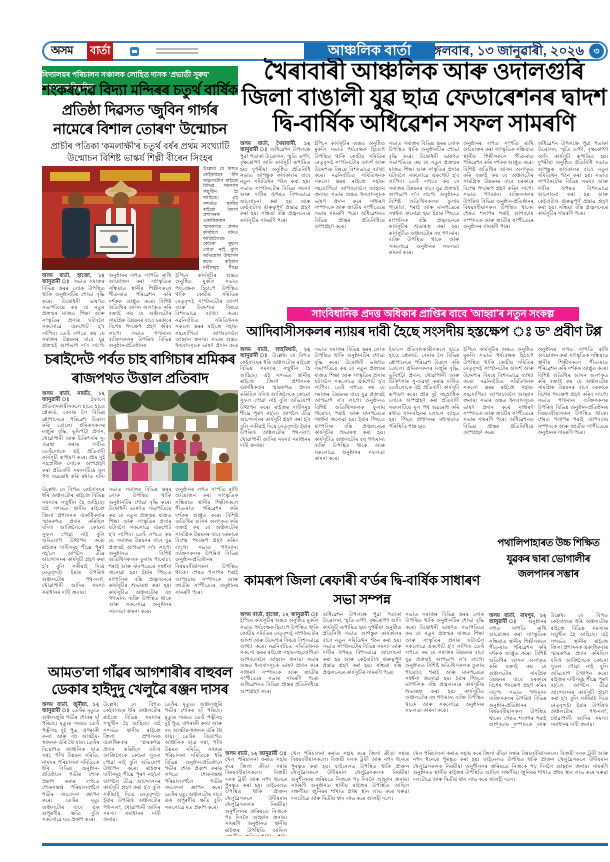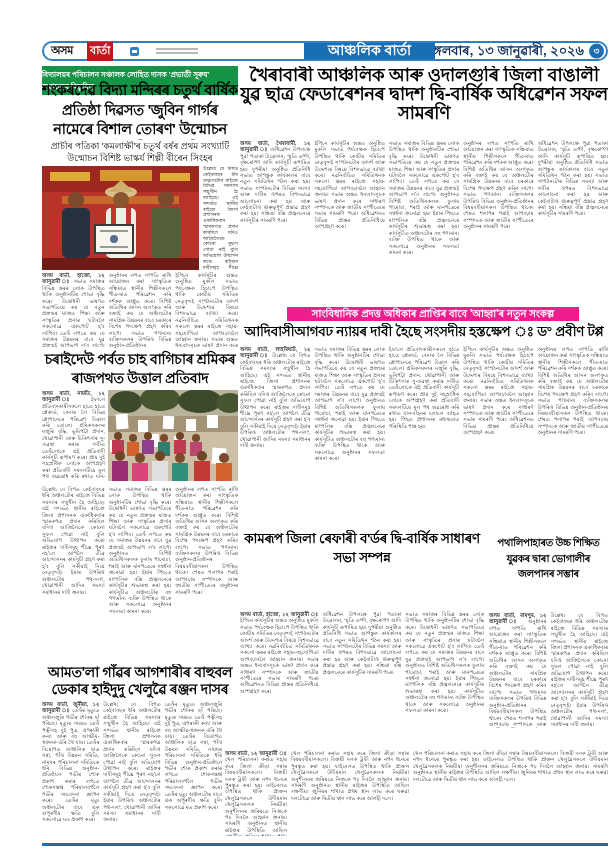--- a/index.html
+++ b/index.html
@@ -163,40 +163,40 @@
     <div class="col">অনুষ্ঠানৰ লগত সংগতি ৰাখি আয়োজন কৰা সাংস্কৃতিক সন্ধিয়াত স্থানীয় শিল্পীসকলে গীত-মাত পৰিৱেশন কৰি দৰ্শকক আপ্লুত কৰে। বিশিষ্ট অতিথিৰ আসন অলংকৃত কৰি বক্তাই কয় যে অঞ্চলটোৰ সামগ্ৰিক উন্নয়নৰ বাবে চৰকাৰে বিশেষ পদক্ষেপ গ্ৰহণ কৰিব লাগে। সভাত গণ্যমান্য ব্যক্তিসকলৰ উপৰিও বিভিন্ন অনুষ্ঠান-প্ৰতিষ্ঠানৰ বিষয়ববীয়াসকল উপস্থিত থাকে। শেষত শলাগৰ শৰাই আগবঢ়ায় সম্পাদকে আৰু জাতীয় সংগীতেৰে অনুষ্ঠানৰ সামৰণি পৰে।</div>
   </div>
 
   <div class="hl" style="left:42px;top:664px;width:196px;height:34px;font-size:14px;line-height:17px;letter-spacing:-0.3px;">আমত'লা গাঁৱৰ আগশাৰীৰ বাহুবল ডেকাৰ হাইদুদু খেলুৱৈ ৰঞ্জন দাসৰ মৃত্যু</div>
   <div class="cols" style="left:42px;top:701px;width:180px;height:136px;">
     <div class="col"><b class="dl">অসম বাৰ্তা, জুৰীয়া, ১২ জানুৱাৰী ঃ </b><span>তেওঁৰ মৃত্যুত অঞ্চলজুৰি গভীৰ শোকৰ ছাঁ পৰিছে। মৃত্যুৰ সময়ত তেওঁ পত্নীসহ দুই পুত্ৰ, এগৰাকী কন্যা আৰু বহু আত্মীয়-স্বজনক এৰি থৈ যায়। তেওঁৰ বিয়োগত আঞ্চলিক ছাত্ৰ সন্থা, গাঁও উন্নয়ন সমিতি, নামঘৰ পৰিচালনা সমিতিকে ধৰি বিভিন্ন অনুষ্ঠান-প্ৰতিষ্ঠানে গভীৰ শোক প্ৰকাশ কৰাৰ লগতে শোকসন্তপ্ত পৰিয়ালবৰ্গলৈ গভীৰ সমবেদনা জ্ঞাপন কৰে। তেওঁৰ মৃত্যু অঞ্চলটোৰ বাবে এক অপূৰণীয় ক্ষতি বুলি সকলোৱে মত প্ৰকাশ কৰে।</span></div>
     <div class="col">উল্লেখ্য যে বিগত কেইবাবছৰ ধৰি অঞ্চলটোৰ ৰাইজে বিভিন্ন সমস্যাৰ সন্মুখীন হৈ আহিছে। এই সন্দৰ্ভত স্থানীয় ৰাইজে জিলা প্ৰশাসনক একাধিকবাৰ স্মাৰকপত্ৰ প্ৰদান কৰিছিল যদিও আজিলৈকে কোনো সুফল পোৱা নাই বুলি অভিযোগ উত্থাপন কৰে। ৰাইজৰ দাবীসমূহ শীঘ্ৰে পূৰণ নহ'লে আগলৈ তীব্ৰ আন্দোলনৰ কাৰ্যসূচী গ্ৰহণ কৰা হ'ব বুলি সকীয়াই দিয়ে নেতৃবৃন্দই। ইয়াৰ উপৰিও অঞ্চলটোৰ পথ-দলং, খোৱাপানী আদিৰ সমস্যা সমাধানৰ দাবী জনায়।</div>
     <div class="col">তেওঁৰ মৃত্যুত অঞ্চলজুৰি গভীৰ শোকৰ ছাঁ পৰিছে। মৃত্যুৰ সময়ত তেওঁ পত্নীসহ দুই পুত্ৰ, এগৰাকী কন্যা আৰু বহু আত্মীয়-স্বজনক এৰি থৈ যায়। তেওঁৰ বিয়োগত আঞ্চলিক ছাত্ৰ সন্থা, গাঁও উন্নয়ন সমিতি, নামঘৰ পৰিচালনা সমিতিকে ধৰি বিভিন্ন অনুষ্ঠান-প্ৰতিষ্ঠানে গভীৰ শোক প্ৰকাশ কৰাৰ লগতে শোকসন্তপ্ত পৰিয়ালবৰ্গলৈ গভীৰ সমবেদনা জ্ঞাপন কৰে। তেওঁৰ মৃত্যু অঞ্চলটোৰ বাবে এক অপূৰণীয় ক্ষতি বুলি সকলোৱে মত প্ৰকাশ কৰে।</div>
   </div>
 
-  <div class="hl" style="left:240px;top:58px;width:368px;height:76px;font-size:18px;line-height:19px;letter-spacing:-0.3px;margin-top:8px;">খৈৰাবাৰী আঞ্চলিক আৰু ওদালগুৰি জিলা বাঙালী যুৱ ছাত্ৰ ফেডাৰেশনৰ দ্বাদশ দ্বি-বাৰ্ষিক অধিৱেশন সফল সামৰণি</div>
+  <div class="hl" style="left:240px;top:58px;width:368px;height:76px;font-size:23px;line-height:26px;letter-spacing:-0.3px;">খৈৰাবাৰী আঞ্চলিক আৰু ওদালগুৰি জিলা বাঙালী যুৱ ছাত্ৰ ফেডাৰেশনৰ দ্বাদশ দ্বি-বাৰ্ষিক অধিৱেশন সফল সামৰণি</div>
   <div class="cols" style="left:240px;top:140px;width:368px;height:164px;">
     <div class="col"><b class="dl">অসম বাৰ্তা, খৈৰাবাৰী, ১২ জানুৱাৰী ঃ </b><span>অধিৱেশন উপলক্ষে পুৱা পতাকা উত্তোলন, স্মৃতি তৰ্পণ, বৃক্ষৰোপণ আদি কাৰ্যসূচী ৰূপায়িত হয়। দুপৰীয়া অনুষ্ঠিত প্ৰতিনিধি সভাত আগন্তুক কাৰ্যকালৰ বাবে নতুন সমিতিখন গঠন কৰা হয়। সভাত সংগঠনটোৰ বিভিন্ন সমস্যা আৰু দাবীৰ ওপৰত বিশদভাৱে আলোচনা কৰা হয় আৰু কেইবাটাও গুৰুত্বপূৰ্ণ প্ৰস্তাৱ গ্ৰহণ কৰা হয়। সন্ধিয়া বন্তি প্ৰজ্বলনেৰে কাৰ্যসূচীৰ সামৰণি পৰে।</span></div>
     <div class="col">ইপিনে কাৰ্যসূচীৰ অন্তত অনুষ্ঠিত মুকলি সভাত পৰ্যবেক্ষক হিচাপে উপস্থিত থাকি কেন্দ্ৰীয় সমিতিৰ নেতৃবৃন্দই সংগঠনটোৰ আদৰ্শ আৰু উদ্দেশ্যৰ বিষয়ে বিশদভাৱে ব্যাখ্যা কৰে। নৱনিৰ্বাচিত সমিতিখনক সকলো স্তৰৰ ৰাইজে সহায়-সহযোগিতা আগবঢ়াবলৈ আহ্বান জনায়। সভাৰ অন্তত ধন্যবাদসূচক ভাষণ প্ৰদান কৰে সাধাৰণ সম্পাদকে আৰু জাতীয় সংগীতেৰে সভাৰ সামৰণি পৰে। অধিৱেশনত বিভিন্ন প্ৰান্তৰ প্ৰতিনিধিয়ে অংশগ্ৰহণ কৰে।</div>
     <div class="col">সভাত সমাজৰ বিভিন্ন স্তৰৰ লোক উপস্থিত থাকি অনুষ্ঠানটিৰ শোভা বৃদ্ধি কৰে। উদ্বোধনী ভাষণত সভাপতিয়ে কয় যে নতুন প্ৰজন্মৰ মাজত শিক্ষা আৰু সংস্কৃতিৰ প্ৰসাৰ ঘটাবলৈ সকলোৱে একগোট হ'ব লাগিব। তেওঁ লগতে কয় যে সমাজৰ উন্নয়নৰ বাবে যুৱ প্ৰজন্মই আগভাগ ল'ব লাগে। অনুষ্ঠানত বিশিষ্ট অতিথিসকলক ফুলাম গামোচা, শৰাই আৰু মানপত্ৰেৰে সম্বৰ্ধনা জনোৱা হয়। ইয়াৰ পিছতে মাংগলিক বন্তি প্ৰজ্বলনেৰে কাৰ্যসূচীৰ শুভাৰম্ভ কৰা হয়। কাৰ্যসূচীত অঞ্চলটোৰ বহু গণ্যমান্য ব্যক্তি উপস্থিত থাকে আৰু সকলোৱে অনুষ্ঠানৰ সফলতা কামনা কৰে।</div>
     <div class="col">অনুষ্ঠানৰ লগত সংগতি ৰাখি আয়োজন কৰা সাংস্কৃতিক সন্ধিয়াত স্থানীয় শিল্পীসকলে গীত-মাত পৰিৱেশন কৰি দৰ্শকক আপ্লুত কৰে। বিশিষ্ট অতিথিৰ আসন অলংকৃত কৰি বক্তাই কয় যে অঞ্চলটোৰ সামগ্ৰিক উন্নয়নৰ বাবে চৰকাৰে বিশেষ পদক্ষেপ গ্ৰহণ কৰিব লাগে। সভাত গণ্যমান্য ব্যক্তিসকলৰ উপৰিও বিভিন্ন অনুষ্ঠান-প্ৰতিষ্ঠানৰ বিষয়ববীয়াসকল উপস্থিত থাকে। শেষত শলাগৰ শৰাই আগবঢ়ায় সম্পাদকে আৰু জাতীয় সংগীতেৰে অনুষ্ঠানৰ সামৰণি পৰে।</div>
     <div class="col">অধিৱেশন উপলক্ষে পুৱা পতাকা উত্তোলন, স্মৃতি তৰ্পণ, বৃক্ষৰোপণ আদি কাৰ্যসূচী ৰূপায়িত হয়। দুপৰীয়া অনুষ্ঠিত প্ৰতিনিধি সভাত আগন্তুক কাৰ্যকালৰ বাবে নতুন সমিতিখন গঠন কৰা হয়। সভাত সংগঠনটোৰ বিভিন্ন সমস্যা আৰু দাবীৰ ওপৰত বিশদভাৱে আলোচনা কৰা হয় আৰু কেইবাটাও গুৰুত্বপূৰ্ণ প্ৰস্তাৱ গ্ৰহণ কৰা হয়। সন্ধিয়া বন্তি প্ৰজ্বলনেৰে কাৰ্যসূচীৰ সামৰণি পৰে।</div>
   </div>
 
   <div class="pink-banner">সাংবিধানিক প্ৰদত্ত অধিকাৰ প্ৰাপ্তিৰ বাবে 'আহ্বা'ৰ নতুন সংকল্প</div>
-  <div class="hl" style="left:240px;top:323px;width:368px;height:18px;font-size:13.5px;line-height:18px;letter-spacing:-0.3px;">আদিবাসীআগবঢ ন্যায়ৰ দাবী হৈছে সংসদীয় হস্তক্ষেপ ঃ ড° প্ৰবীণ টপ্প</div>
+  <div class="hl" style="left:240px;top:323px;width:368px;height:18px;font-size:13.5px;line-height:18px;letter-spacing:-0.3px;">আদিবাসীসকলৰ ন্যায়ৰ দাবী হৈছে সংসদীয় হস্তক্ষেপ ঃ ড° প্ৰবীণ টপ্প</div>
   <div class="cols" style="left:240px;top:346px;width:368px;height:206px;">
     <div class="col"><b class="dl">অসম বাৰ্তা, লাহৰিঘাট, ১২ জানুৱাৰী ঃ </b><span>উল্লেখ্য যে বিগত কেইবাবছৰ ধৰি অঞ্চলটোৰ ৰাইজে বিভিন্ন সমস্যাৰ সন্মুখীন হৈ আহিছে। এই সন্দৰ্ভত স্থানীয় ৰাইজে জিলা প্ৰশাসনক একাধিকবাৰ স্মাৰকপত্ৰ প্ৰদান কৰিছিল যদিও আজিলৈকে কোনো সুফল পোৱা নাই বুলি অভিযোগ উত্থাপন কৰে। ৰাইজৰ দাবীসমূহ শীঘ্ৰে পূৰণ নহ'লে আগলৈ তীব্ৰ আন্দোলনৰ কাৰ্যসূচী গ্ৰহণ কৰা হ'ব বুলি সকীয়াই দিয়ে নেতৃবৃন্দই। ইয়াৰ উপৰিও অঞ্চলটোৰ পথ-দলং, খোৱাপানী আদিৰ সমস্যা সমাধানৰ দাবী জনায়।</span></div>
     <div class="col">সভাত সমাজৰ বিভিন্ন স্তৰৰ লোক উপস্থিত থাকি অনুষ্ঠানটিৰ শোভা বৃদ্ধি কৰে। উদ্বোধনী ভাষণত সভাপতিয়ে কয় যে নতুন প্ৰজন্মৰ মাজত শিক্ষা আৰু সংস্কৃতিৰ প্ৰসাৰ ঘটাবলৈ সকলোৱে একগোট হ'ব লাগিব। তেওঁ লগতে কয় যে সমাজৰ উন্নয়নৰ বাবে যুৱ প্ৰজন্মই আগভাগ ল'ব লাগে। অনুষ্ঠানত বিশিষ্ট অতিথিসকলক ফুলাম গামোচা, শৰাই আৰু মানপত্ৰেৰে সম্বৰ্ধনা জনোৱা হয়। ইয়াৰ পিছতে মাংগলিক বন্তি প্ৰজ্বলনেৰে কাৰ্যসূচীৰ শুভাৰম্ভ কৰা হয়। কাৰ্যসূচীত অঞ্চলটোৰ বহু গণ্যমান্য ব্যক্তি উপস্থিত থাকে আৰু সকলোৱে অনুষ্ঠানৰ সফলতা কামনা কৰে।</div>
     <div class="col">ইফালে প্ৰতিবাদকাৰীসকলে হাতে হাতে প্লেকাৰ্ড, বেনাৰ লৈ বিভিন্ন শ্লোগানেৰে পৰিৱেশ উত্তাল কৰি তোলে। শ্ৰমিকসকলৰ মজুৰি বৃদ্ধি, ভূমিপট্টা প্ৰদান, খোৱাপানী আৰু চিকিৎসাৰ সু-ব্যৱস্থা কৰাৰ দাবীত তেওঁলোকে এই প্ৰতিবাদী কাৰ্যসূচী ৰূপায়ণ কৰে। প্ৰায় দুই সহস্ৰাধিক লোকে অংশগ্ৰহণ কৰা প্ৰতিবাদী সমদলটিয়ে মূল পথ অৱৰোধ কৰি ৰখাত যান-বাহনৰ চলাচল ব্যাহত হয়। পিছত প্ৰশাসনৰ মধ্যস্থতাত পৰিস্থিতি শান্ত হয়।</div>
     <div class="col">ইপিনে কাৰ্যসূচীৰ অন্তত অনুষ্ঠিত মুকলি সভাত পৰ্যবেক্ষক হিচাপে উপস্থিত থাকি কেন্দ্ৰীয় সমিতিৰ নেতৃবৃন্দই সংগঠনটোৰ আদৰ্শ আৰু উদ্দেশ্যৰ বিষয়ে বিশদভাৱে ব্যাখ্যা কৰে। নৱনিৰ্বাচিত সমিতিখনক সকলো স্তৰৰ ৰাইজে সহায়-সহযোগিতা আগবঢ়াবলৈ আহ্বান জনায়। সভাৰ অন্তত ধন্যবাদসূচক ভাষণ প্ৰদান কৰে সাধাৰণ সম্পাদকে আৰু জাতীয় সংগীতেৰে সভাৰ সামৰণি পৰে। অধিৱেশনত বিভিন্ন প্ৰান্তৰ প্ৰতিনিধিয়ে অংশগ্ৰহণ কৰে।</div>
     <div class="col">অনুষ্ঠানৰ লগত সংগতি ৰাখি আয়োজন কৰা সাংস্কৃতিক সন্ধিয়াত স্থানীয় শিল্পীসকলে গীত-মাত পৰিৱেশন কৰি দৰ্শকক আপ্লুত কৰে। বিশিষ্ট অতিথিৰ আসন অলংকৃত কৰি বক্তাই কয় যে অঞ্চলটোৰ সামগ্ৰিক উন্নয়নৰ বাবে চৰকাৰে বিশেষ পদক্ষেপ গ্ৰহণ কৰিব লাগে। সভাত গণ্যমান্য ব্যক্তিসকলৰ উপৰিও বিভিন্ন অনুষ্ঠান-প্ৰতিষ্ঠানৰ বিষয়ববীয়াসকল উপস্থিত থাকে। শেষত শলাগৰ শৰাই আগবঢ়ায় সম্পাদকে আৰু জাতীয় সংগীতেৰে অনুষ্ঠানৰ সামৰণি পৰে।</div>
   </div>
 
-  <div class="hl" style="left:240px;top:530px;width:244px;height:37px;font-size:13.5px;line-height:18.5px;letter-spacing:-0.3px;">কামৰূপ জিলা ৰেফাৰী ব'ৰ্ডৰ দ্বি-বাৰ্ষিক সাধাৰণ সভা সম্পন্ন</div>
+  <div class="hl" style="left:240px;top:572px;width:244px;height:37px;font-size:13.5px;line-height:18.5px;letter-spacing:-0.3px;">কামৰূপ জিলা ৰেফাৰী ব'ৰ্ডৰ দ্বি-বাৰ্ষিক সাধাৰণ সভা সম্পন্ন</div>
   <div class="cols" style="left:240px;top:611px;width:244px;height:117px;">
     <div class="col"><b class="dl">অসম বাৰ্তা, হাজো, ১২ জানুৱাৰী ঃ </b><span>ইপিনে কাৰ্যসূচীৰ অন্তত অনুষ্ঠিত মুকলি সভাত পৰ্যবেক্ষক হিচাপে উপস্থিত থাকি কেন্দ্ৰীয় সমিতিৰ নেতৃবৃন্দই সংগঠনটোৰ আদৰ্শ আৰু উদ্দেশ্যৰ বিষয়ে বিশদভাৱে ব্যাখ্যা কৰে। নৱনিৰ্বাচিত সমিতিখনক সকলো স্তৰৰ ৰাইজে সহায়-সহযোগিতা আগবঢ়াবলৈ আহ্বান জনায়। সভাৰ অন্তত ধন্যবাদসূচক ভাষণ প্ৰদান কৰে সাধাৰণ সম্পাদকে আৰু জাতীয় সংগীতেৰে সভাৰ সামৰণি পৰে। অধিৱেশনত বিভিন্ন প্ৰান্তৰ প্ৰতিনিধিয়ে অংশগ্ৰহণ কৰে।</span></div>
     <div class="col">অধিৱেশন উপলক্ষে পুৱা পতাকা উত্তোলন, স্মৃতি তৰ্পণ, বৃক্ষৰোপণ আদি কাৰ্যসূচী ৰূপায়িত হয়। দুপৰীয়া অনুষ্ঠিত প্ৰতিনিধি সভাত আগন্তুক কাৰ্যকালৰ বাবে নতুন সমিতিখন গঠন কৰা হয়। সভাত সংগঠনটোৰ বিভিন্ন সমস্যা আৰু দাবীৰ ওপৰত বিশদভাৱে আলোচনা কৰা হয় আৰু কেইবাটাও গুৰুত্বপূৰ্ণ প্ৰস্তাৱ গ্ৰহণ কৰা হয়। সন্ধিয়া বন্তি প্ৰজ্বলনেৰে কাৰ্যসূচীৰ সামৰণি পৰে।</div>
     <div class="col">সভাত সমাজৰ বিভিন্ন স্তৰৰ লোক উপস্থিত থাকি অনুষ্ঠানটিৰ শোভা বৃদ্ধি কৰে। উদ্বোধনী ভাষণত সভাপতিয়ে কয় যে নতুন প্ৰজন্মৰ মাজত শিক্ষা আৰু সংস্কৃতিৰ প্ৰসাৰ ঘটাবলৈ সকলোৱে একগোট হ'ব লাগিব। তেওঁ লগতে কয় যে সমাজৰ উন্নয়নৰ বাবে যুৱ প্ৰজন্মই আগভাগ ল'ব লাগে। অনুষ্ঠানত বিশিষ্ট অতিথিসকলক ফুলাম গামোচা, শৰাই আৰু মানপত্ৰেৰে সম্বৰ্ধনা জনোৱা হয়। ইয়াৰ পিছতে মাংগলিক বন্তি প্ৰজ্বলনেৰে কাৰ্যসূচীৰ শুভাৰম্ভ কৰা হয়। কাৰ্যসূচীত অঞ্চলটোৰ বহু গণ্যমান্য ব্যক্তি উপস্থিত থাকে আৰু সকলোৱে অনুষ্ঠানৰ সফলতা কামনা কৰে।</div>
   </div>
 
   <div class="hl" style="left:489px;top:535px;width:119px;height:47px;font-size:10px;line-height:15.5px;letter-spacing:-0.3px;">পথালিপাহাৰত উচ্চ শিক্ষিত যুৱকৰ দ্বাৰা ভোগালীৰ জলপানৰ সম্ভাৰ</div>
   <div class="cols" style="left:489px;top:612px;width:119px;height:116px;">
     <div class="col"><b class="dl">অসম বাৰ্তা, ৰামপুৰ, ১২ জানুৱাৰী ঃ </b><span>অনুষ্ঠানৰ লগত সংগতি ৰাখি আয়োজন কৰা সাংস্কৃতিক সন্ধিয়াত স্থানীয় শিল্পীসকলে গীত-মাত পৰিৱেশন কৰি দৰ্শকক আপ্লুত কৰে। বিশিষ্ট অতিথিৰ আসন অলংকৃত কৰি বক্তাই কয় যে অঞ্চলটোৰ সামগ্ৰিক উন্নয়নৰ বাবে চৰকাৰে বিশেষ পদক্ষেপ গ্ৰহণ কৰিব লাগে। সভাত গণ্যমান্য ব্যক্তিসকলৰ উপৰিও বিভিন্ন অনুষ্ঠান-প্ৰতিষ্ঠানৰ বিষয়ববীয়াসকল উপস্থিত থাকে। শেষত শলাগৰ শৰাই আগবঢ়ায় সম্পাদকে আৰু জাতীয় সংগীতেৰে অনুষ্ঠানৰ সামৰণি পৰে।</span></div>
     <div class="col">উল্লেখ্য যে বিগত কেইবাবছৰ ধৰি অঞ্চলটোৰ ৰাইজে বিভিন্ন সমস্যাৰ সন্মুখীন হৈ আহিছে। এই সন্দৰ্ভত স্থানীয় ৰাইজে জিলা প্ৰশাসনক একাধিকবাৰ স্মাৰকপত্ৰ প্ৰদান কৰিছিল যদিও আজিলৈকে কোনো সুফল পোৱা নাই বুলি অভিযোগ উত্থাপন কৰে। ৰাইজৰ দাবীসমূহ শীঘ্ৰে পূৰণ নহ'লে আগলৈ তীব্ৰ আন্দোলনৰ কাৰ্যসূচী গ্ৰহণ কৰা হ'ব বুলি সকীয়াই দিয়ে নেতৃবৃন্দই। ইয়াৰ উপৰিও অঞ্চলটোৰ পথ-দলং, খোৱাপানী আদিৰ সমস্যা সমাধানৰ দাবী জনায়।</div>

